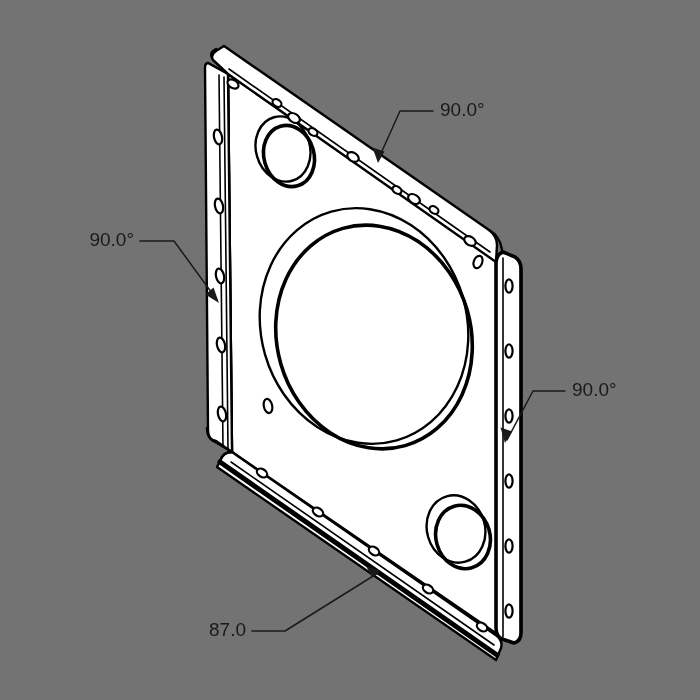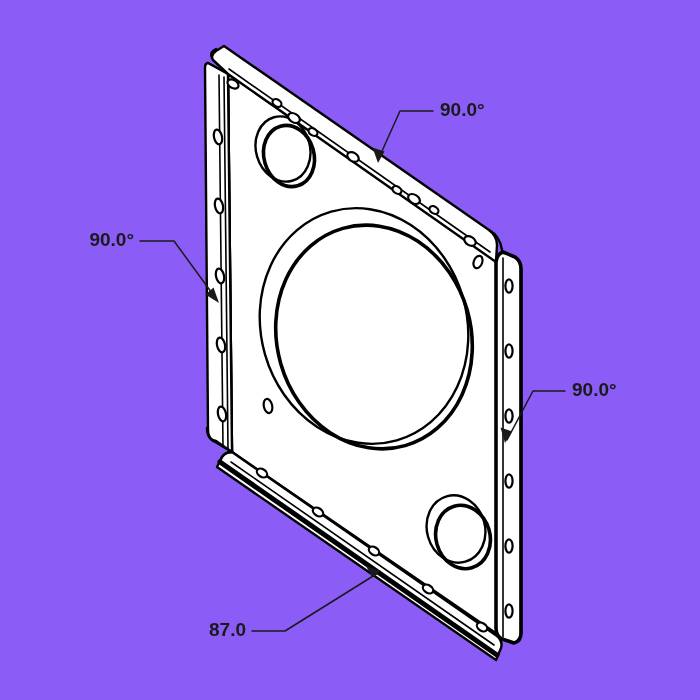--- a/index.html
+++ b/index.html
@@ -4,24 +4,23 @@
 <style>
   html, body {
     margin: 0;
     padding: 0;
     background: #ffffff;
   }
   #drawing-canvas {
     position: relative;
     width: 700px;
     height: 700px;
-    background: #8b5cf6;
+    background: #737373;
     font-family: "Liberation Sans", sans-serif;
     overflow: hidden;
-    font-weight: bold;
   }
   #drawing-canvas svg {
     display: block;
     width: 700px;
     height: 700px;
   }
   .part-line {
     fill: none;
     stroke: #000000;
     stroke-linecap: round;

